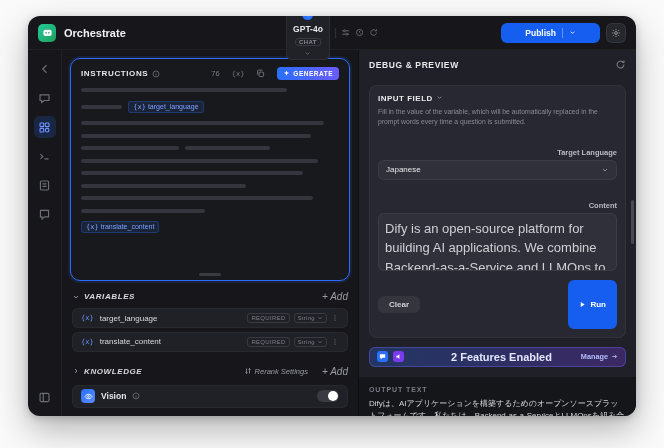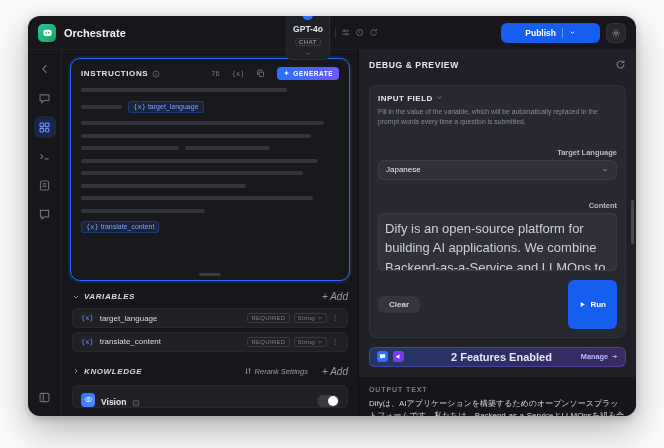--- a/index.html
+++ b/index.html
@@ -62,21 +62,21 @@
   .section-title { font-size:8px; font-weight:700; letter-spacing:.6px; color:#d8d8de; }
   .add-btn { margin-left:auto; font-size:10px; color:#9a9aa3; cursor:pointer; }
   .var-row { height:20px; background:#202127; border:1px solid rgba(255,255,255,.04); border-radius:6px;
     display:flex; align-items:center; gap:6px; padding:0 8px; margin:0 2px 4px; }
   .var-x { font-size:7px; color:#6b93ff; font-family:"DejaVu Sans Mono", monospace; }
   .var-name { font-size:8px; color:#d9d9de; }
   .var-right { margin-left:auto; display:flex; align-items:center; gap:4px; }
   .badge { font-size:6px; color:#7d7e88; border:1px solid #3a3b42; border-radius:3px; padding:1px 3px; letter-spacing:.3px; display:flex; align-items:center; gap:2px; }
   .rerank-chip { display:flex; align-items:flex-start; gap:3px; font-size:7.5px; color:#9a9aa3; margin-left:auto; cursor:pointer; }
   .vision-row { height:24px; background:#202127; border:1px solid rgba(255,255,255,.04); border-radius:6px;
-    display:flex; align-items:flex-end; gap:6px; padding:0 8px; margin:2px 2px 0; }
+    display:flex; align-items:center; gap:6px; padding:0 8px; margin:2px 2px 0; }
   .vision-icon { width:14px; height:14px; border-radius:4px; background:linear-gradient(135deg,#2970ff,#5b8cff);
     display:flex; align-items:center; justify-content:center; color:#fff; }
   .vision-label { font-size:8.5px; font-weight:600; color:#e5e5ea; }
   .toggle { margin-left:auto; width:22px; height:12px; border-radius:6px; background:#3a3b42; position:relative; cursor:pointer; }
   .toggle .knob { position:absolute; right:1px; top:1px; width:10px; height:10px; border-radius:50%; background:#fff; }
 
   
   .right-panel { flex:1; display:flex; flex-direction:column; border-left:1px solid rgba(0,0,0,.35); min-width:0; position:relative; }
   .debug-top { background:#202128; padding:9px 10px 10px; }
   .debug-head { display:flex; align-items:center; margin-bottom:15px; }

